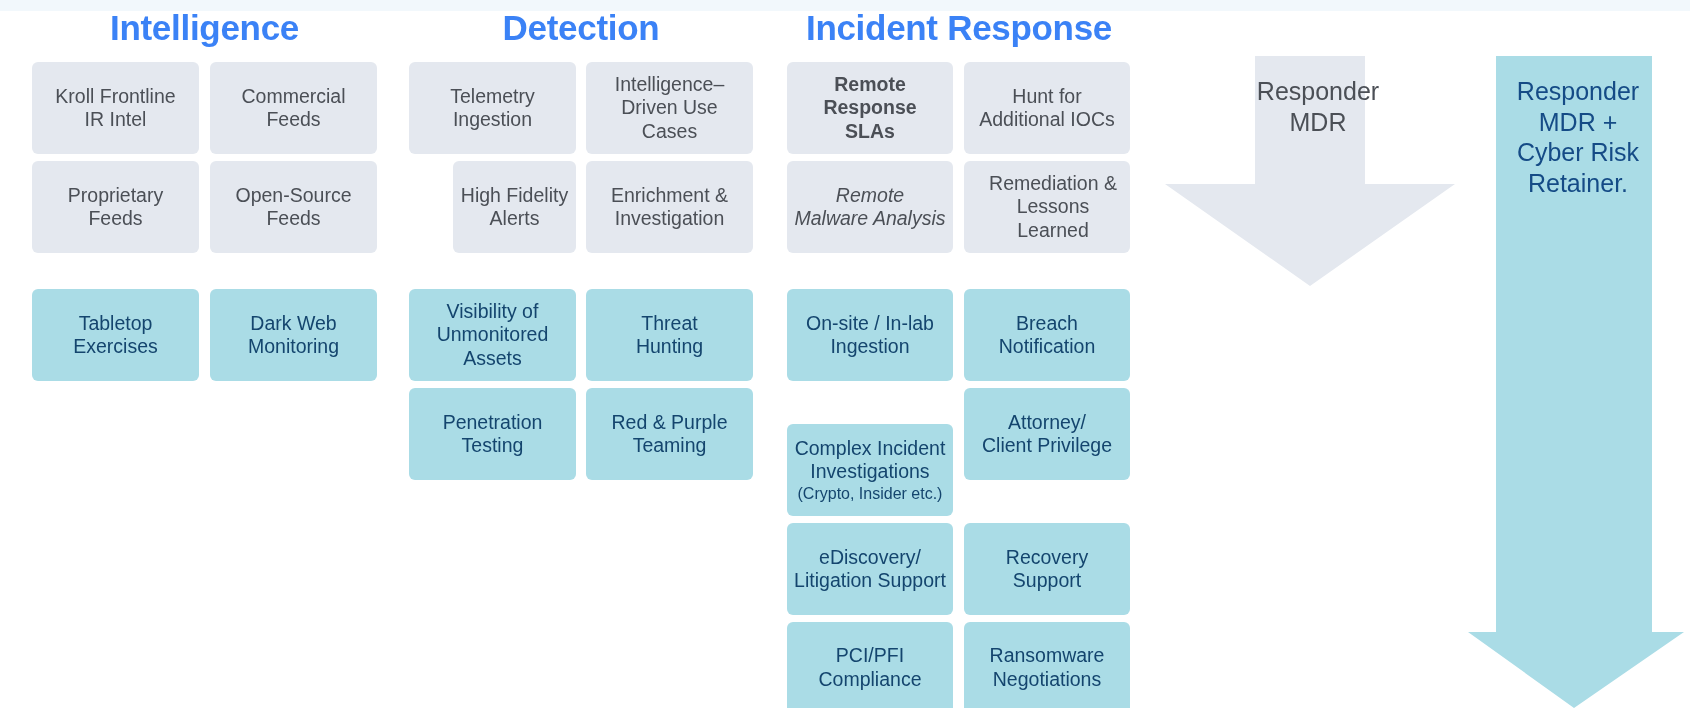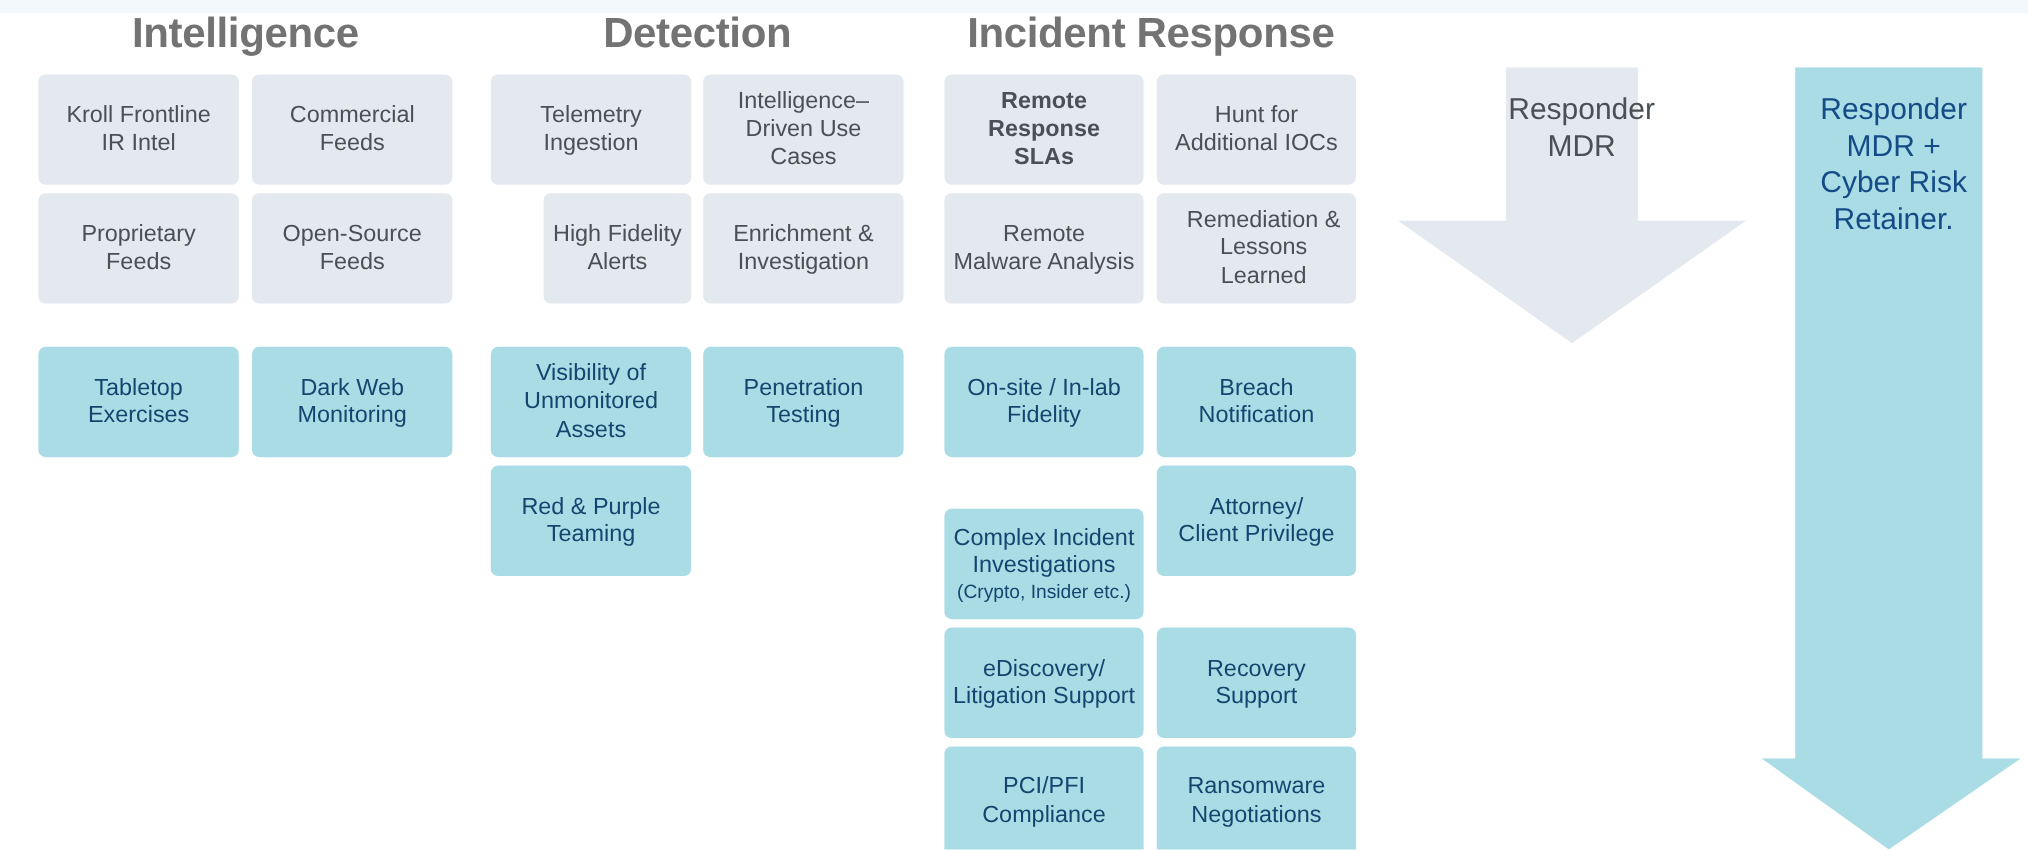--- a/index.html
+++ b/index.html
@@ -36,21 +36,21 @@
     top: 0;
   }
 
   .col-title {
     position: absolute;
     top: 8px;
     width: 100%;
     text-align: center;
     font-size: 35px;
     font-weight: bold;
-    color: #737373;
+    color: #3b82f6;
     letter-spacing: -0.3px;
     white-space: nowrap;
   }
 
   .grid {
     position: absolute;
     top: 62px;
     left: 0;
     display: grid;
     grid-template-columns: var(--cw) var(--cw);
@@ -198,46 +198,48 @@
       <div class="cell gray h96" style="white-space: pre-line; margin-left: 44px;">High Fidelity
 Alerts</div>
       <div class="cell gray h96" style="white-space: pre-line;">Enrichment &amp;
 Investigation</div>
 
       <div class="spacer"></div>
 
       <div class="cell teal h96" style="white-space: pre-line;">Visibility of
 Unmonitored
 Assets</div>
+      <div class="cell teal h96" style="white-space: pre-line;">Threat
+Hunting</div>
 
       <div class="cell teal h96" style="white-space: pre-line;">Penetration
 Testing</div>
       <div class="cell teal h96" style="white-space: pre-line;">Red &amp; Purple
 Teaming</div>
     </div>
   </div>
 
   <div class="col" id="col-incident">
     <div class="col-title">Incident Response</div>
     <div class="grid">
 
       <div class="cell gray h96" style="white-space: pre-line; font-weight: bold;">Remote Response
 SLAs</div>
       <div class="cell gray h96" style="white-space: pre-line;">Hunt for
 Additional IOCs</div>
 
-      <div class="cell gray h96" style="white-space: pre-line;">Remote
+      <div class="cell gray h96" style="white-space: pre-line; font-style: italic;">Remote
 Malware Analysis</div>
       <div class="cell gray h96" style="white-space: pre-line; padding-left: 18px;">Remediation &amp;
 Lessons Learned</div>
 
       <div class="spacer"></div>
 
       <div class="cell teal h96" style="white-space: pre-line;">On-site / In-lab
-Fidelity</div>
+Ingestion</div>
       <div class="cell teal h96" style="white-space: pre-line;">Breach
 Notification</div>
 
       <div class="cell teal h96" style="white-space: pre-line; margin-top: 36px;">
         <span>
           <span style="white-space:pre-line">Complex Incident
 Investigations</span>
           <span class="sub">(Crypto, Insider etc.)</span>
         </span>
       </div>

